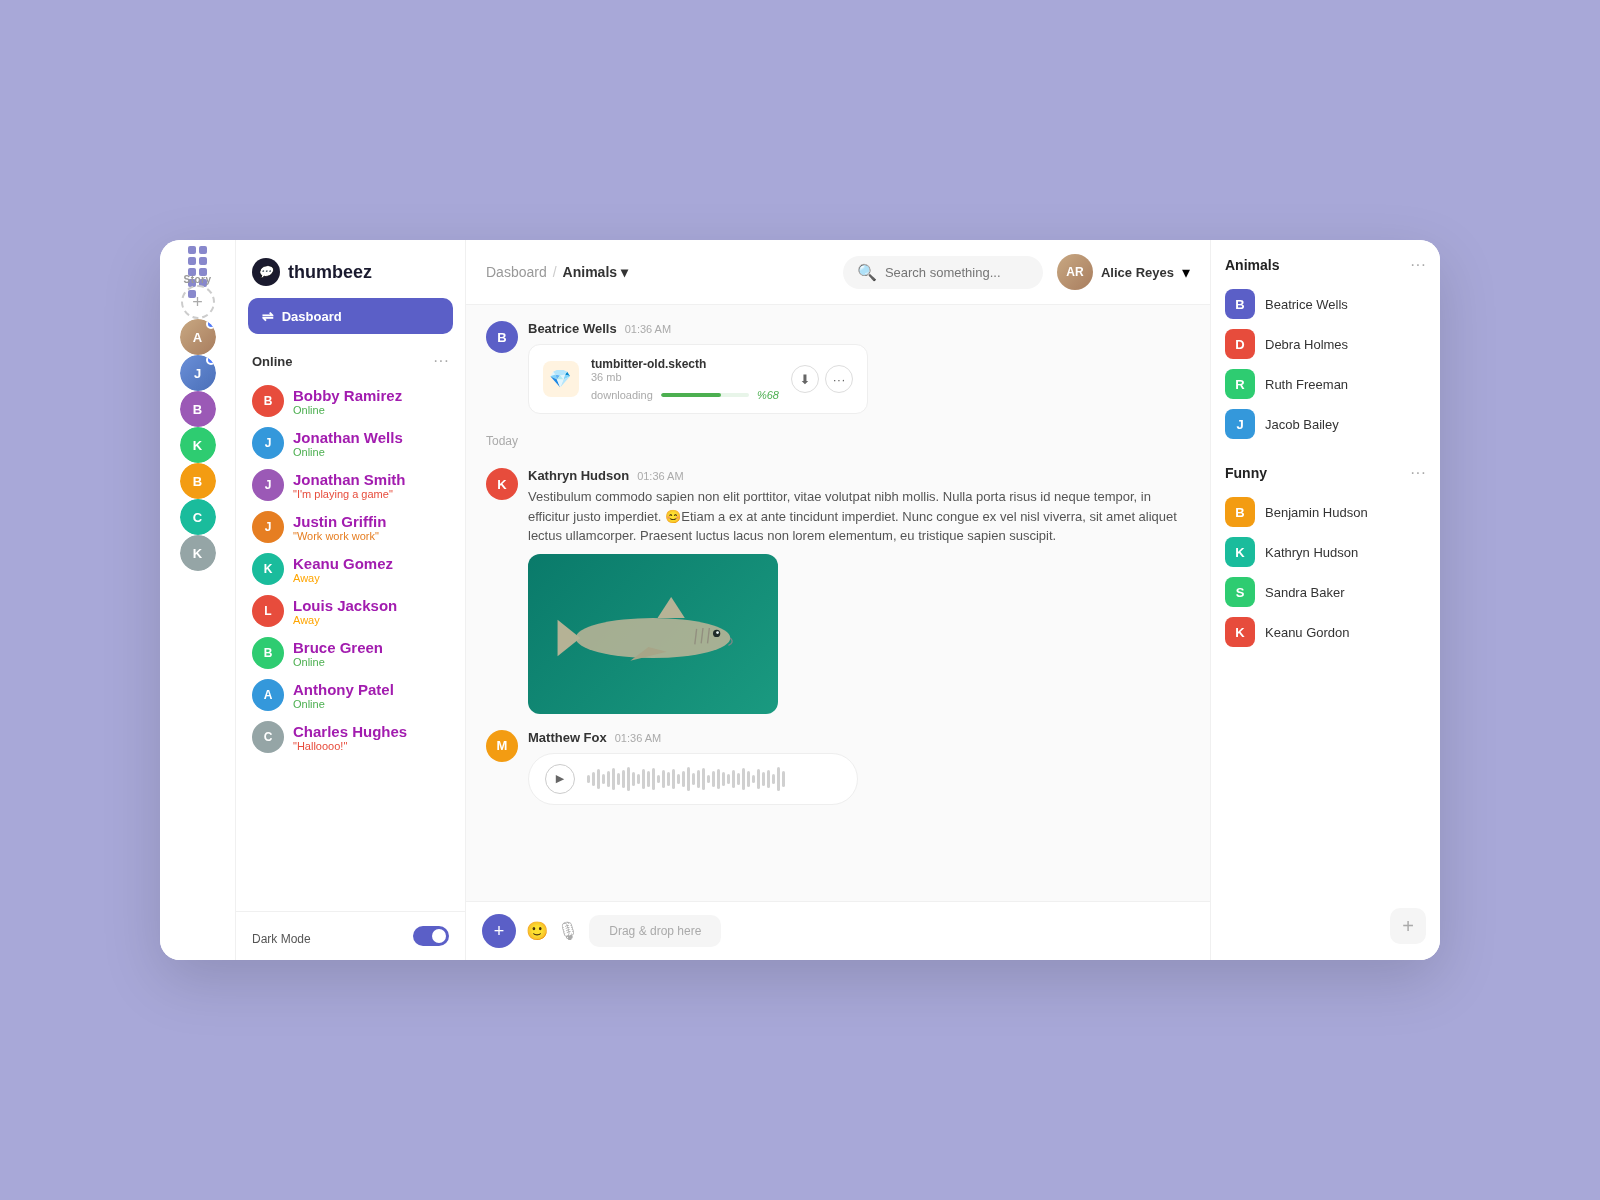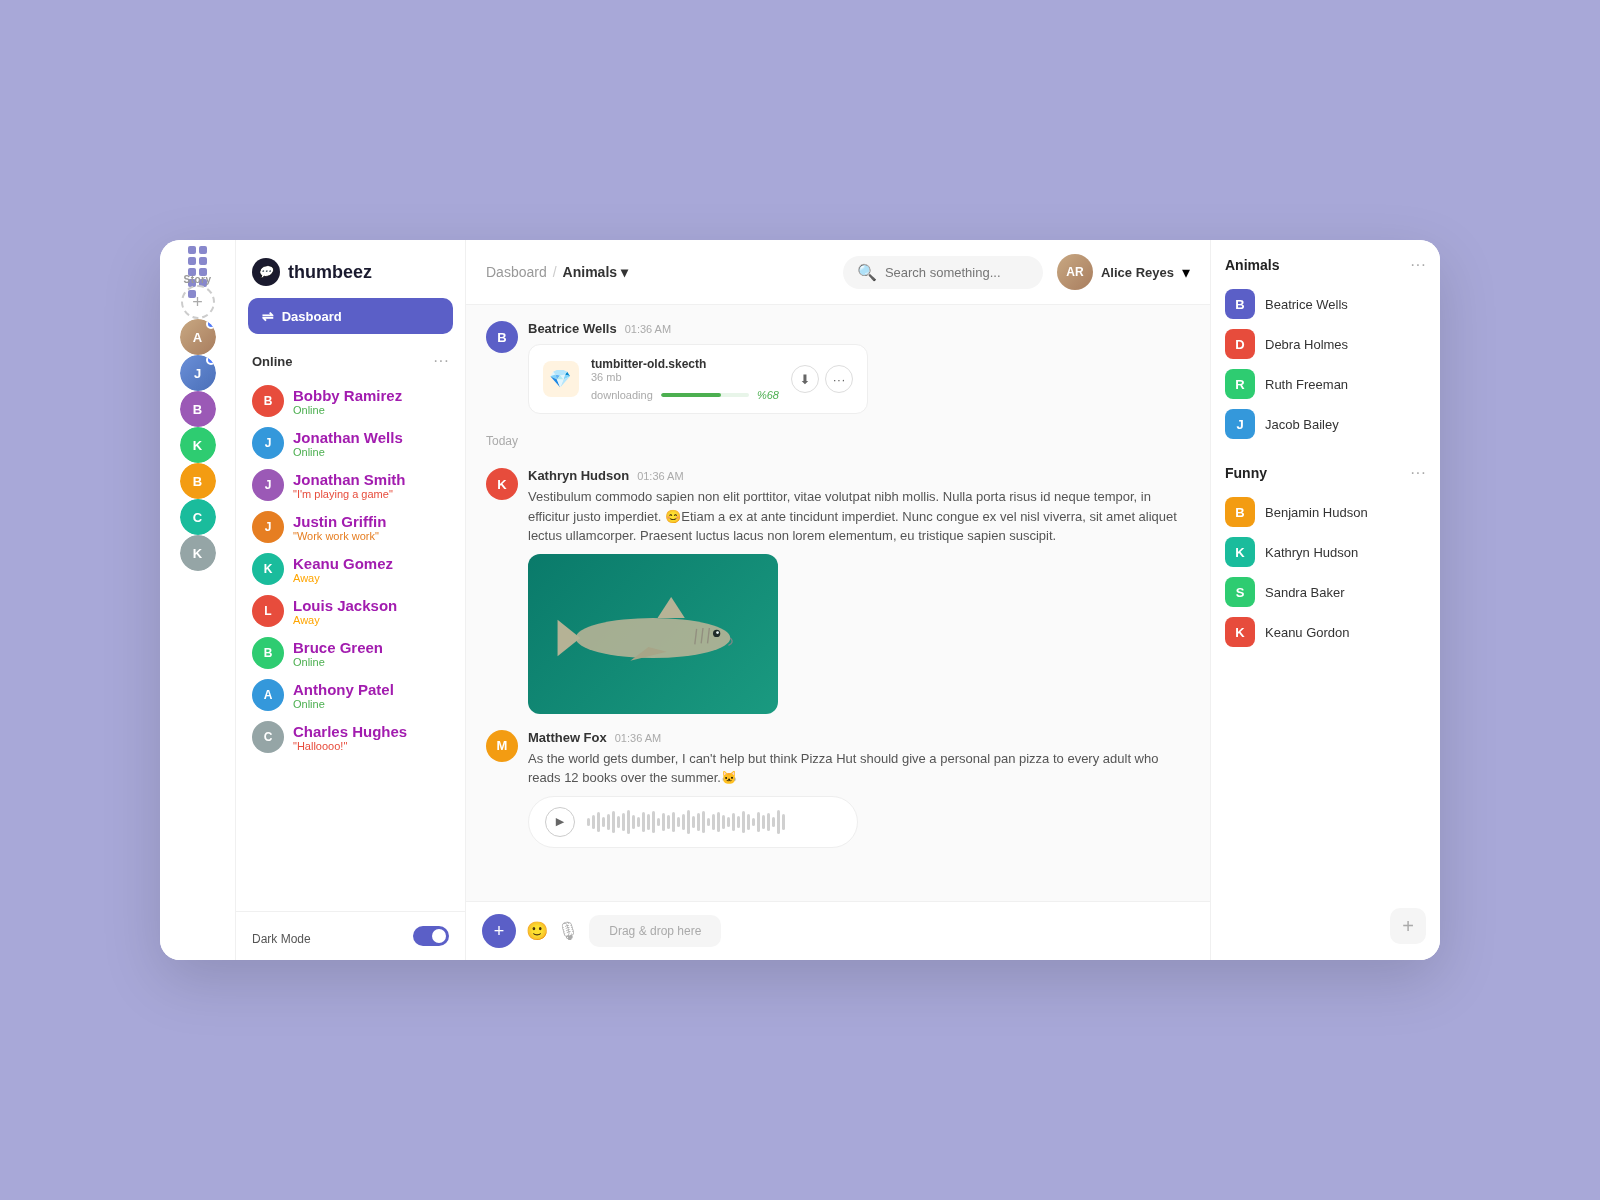--- a/index.html
+++ b/index.html
@@ -755,21 +755,20 @@
         </div>
       </div>
 
       <div class="message-row">
         <div class="msg-avatar" style="background:#f39c12">M</div>
         <div class="msg-content">
           <div class="msg-meta">
             <span class="msg-author">Matthew Fox</span>
             <span class="msg-time">01:36 AM</span>
           </div>
-          <div class="msg-text">As the world gets dumber, I can't help but think Pizza Hut should give a personal pan pizza to every adult who reads 12 books over the summer.🐱</div>
           <div class="audio-player">
             <div class="play-btn">▶</div>
             <div class="waveform">
               <div class="waveform-bar" style="height:8px"></div>
               <div class="waveform-bar" style="height:14px"></div>
               <div class="waveform-bar" style="height:20px"></div>
               <div class="waveform-bar" style="height:10px"></div>
               <div class="waveform-bar" style="height:16px"></div>
               <div class="waveform-bar" style="height:22px"></div>
               <div class="waveform-bar" style="height:12px"></div>

